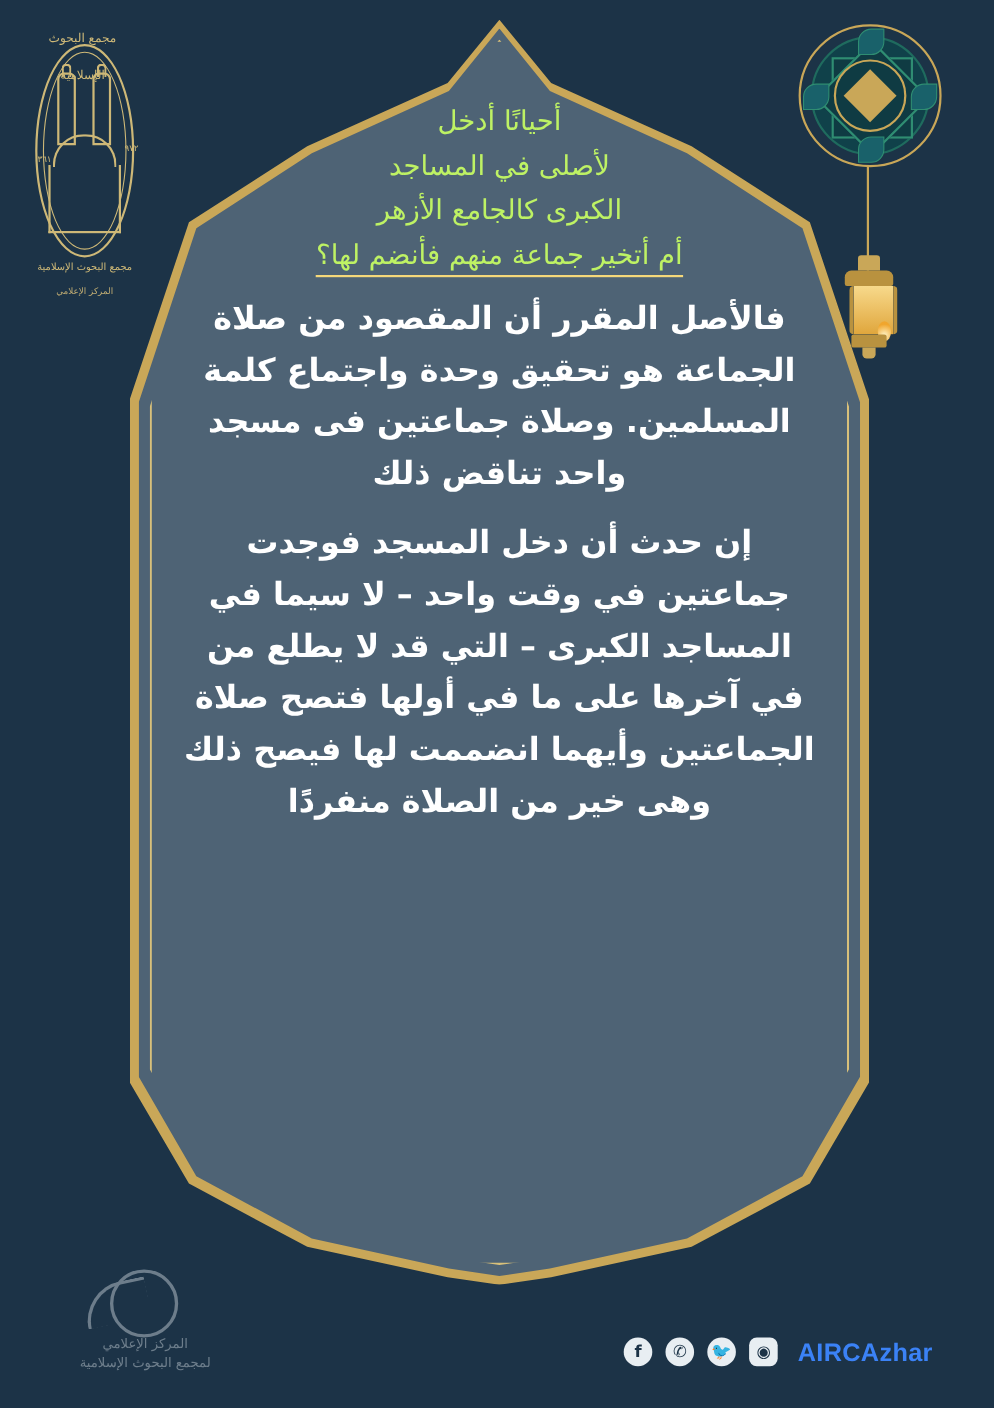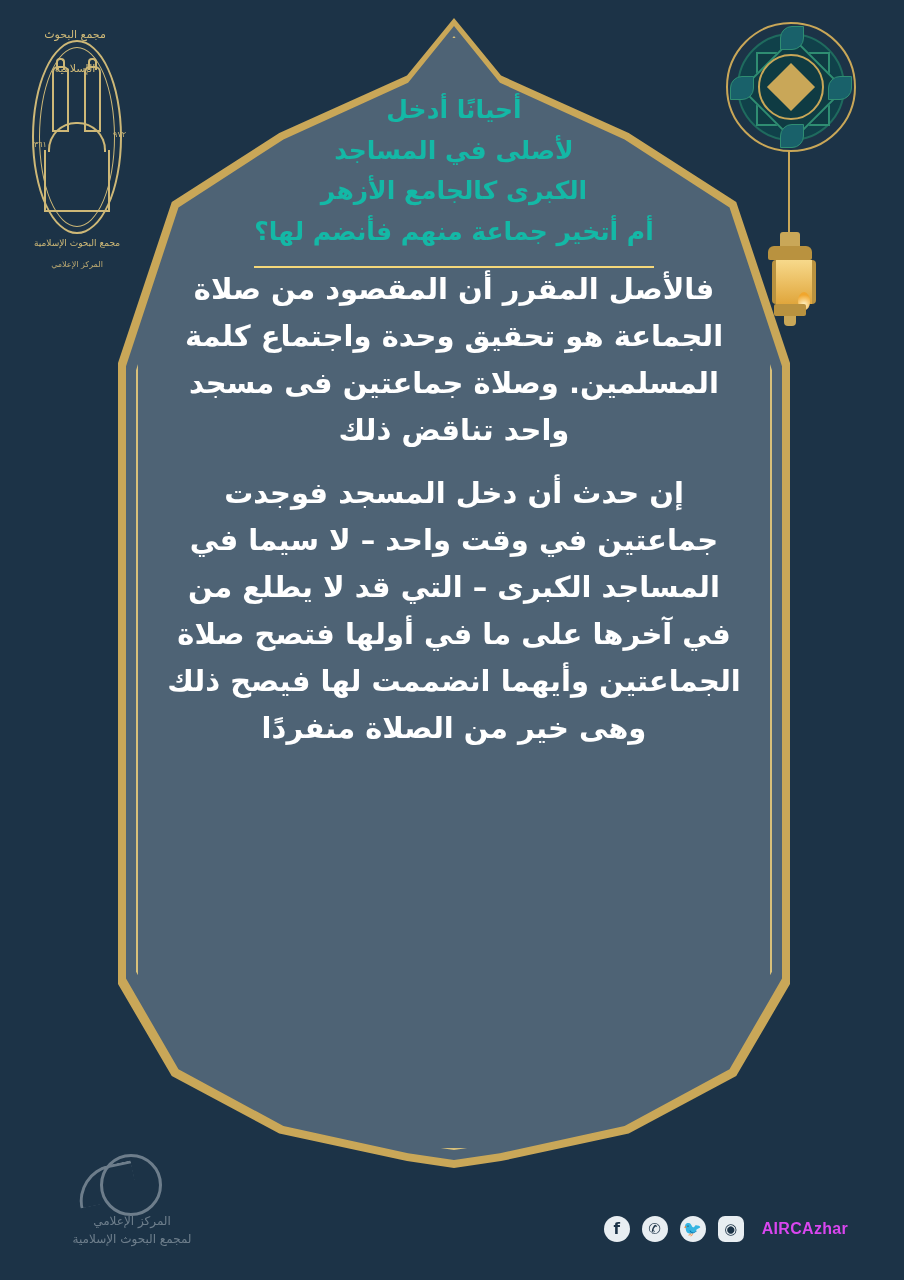--- a/index.html
+++ b/index.html
@@ -140,30 +140,30 @@
     clip-path:polygon(50% 0%, 57% 5%, 76% 10%, 92% 16%, 100% 30%, 100% 84%, 92% 92%, 76% 97%, 57% 99.4%, 50% 100%, 43% 99.4%, 24% 97%, 8% 92%, 0% 84%, 0% 30%, 8% 16%, 24% 10%, 43% 5%);
     border-radius:110px 110px 170px 170px;
     pointer-events:none;
   }
   .card-content{
     position:absolute;left:46px;right:46px;top:72px;bottom:40px;
     text-align:center;
     direction:rtl;
   }
   .q-text{
-    color:#14b8a6;
+    color:#bef264;
     font-size:25px;
-    font-weight:bold;
+    font-weight:normal;
     line-height:1.62;
     margin:0 0 14px 0;
     letter-spacing:0;
   }
   .q-text .ul{
     border-bottom:2px solid #f5d87a;
-    padding-bottom:20px;
+    padding-bottom:4px;
     margin-top:16px;
   }
   .a-text{
     color:#ffffff;
     font-size:29px;
     font-weight:bold;
     line-height:1.62;
     margin:0 0 16px 0;
   }
   .a-text.p2{margin-bottom:22px;}
@@ -192,21 +192,21 @@
     display:flex;align-items:center;gap:12px;direction:ltr;
   }
   .soc-ic{
     width:26px;height:26px;border-radius:50%;
     background:#e8eef2;color:#1c3347;
     display:flex;align-items:center;justify-content:center;
     font-size:15px;font-weight:bold;line-height:1;
   }
   .soc-ic.sq{border-radius:7px;}
   .handle{
-    color:#d946ef;font-size:16px;font-weight:bold;letter-spacing:.3px;
+    color:#3b82f6;font-size:23px;font-weight:bold;letter-spacing:.3px;
     font-family:"Liberation Sans",sans-serif;
     margin-left:6px;
   }
 </style>
 </head>
 <body>
 
 <div class="logo-azhar">
   <div class="arabesque-top">مجمع البحوث الإسلامية</div>
   <div class="oval"></div>

